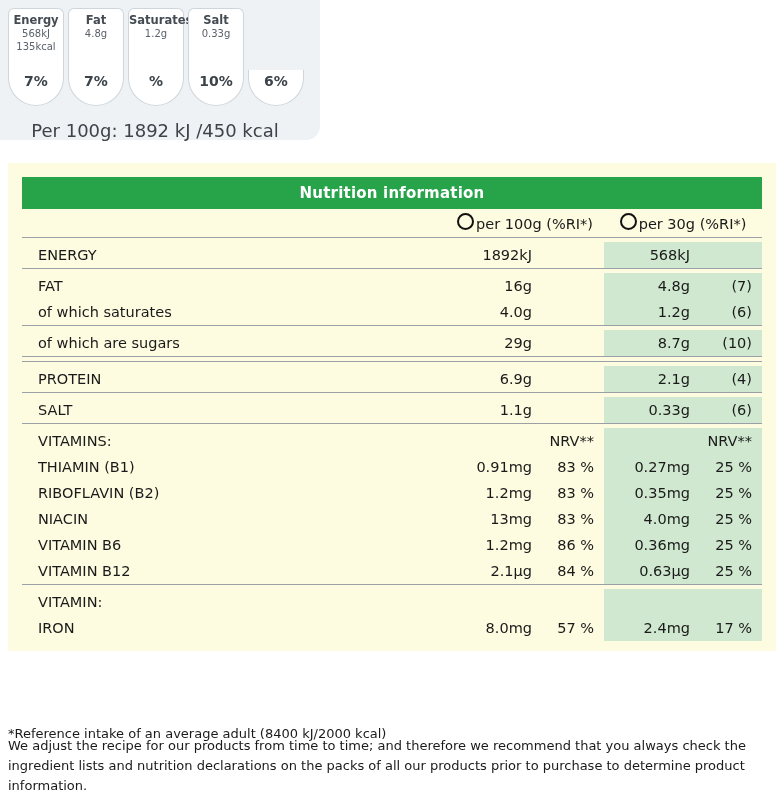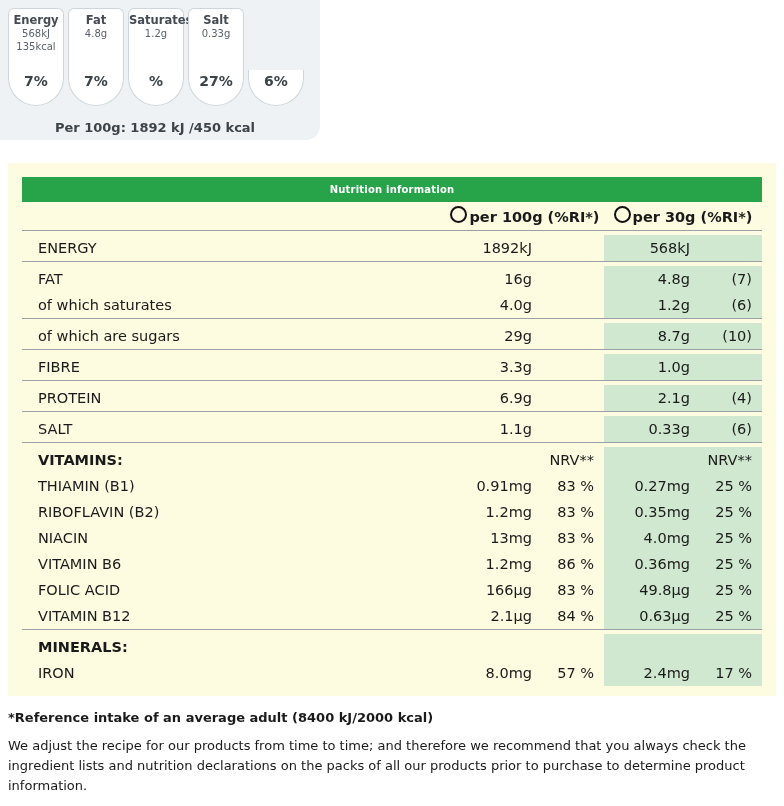--- a/index.html
+++ b/index.html
@@ -72,42 +72,42 @@
     font-weight: bold;
     color: #3c4349;
     display: flex;
     align-items: flex-start;
     justify-content: center;
     padding-top: 3px;
     box-sizing: border-box;
   }
   .tl-footer {
     text-align: center;
-    font-size: 13px;
-    font-weight: bold;
+    font-size: 18px;
+    font-weight: normal;
     color: #3c4349;
     padding-top: 14px;
     width: 310px;
   }
 
   
   .card {
     position: absolute;
     left: 8px;
     top: 163px;
     width: 768px;
     background: #fdfbe0;
     box-sizing: border-box;
     padding: 14px 14px 10px 14px;
   }
   .card-title {
     background: #27a34a;
     color: #ffffff;
     font-weight: bold;
-    font-size: 10px;
+    font-size: 15px;
     text-align: center;
     padding: 7px 0;
     letter-spacing: .2px;
   }
 
   table.nut {
     width: 100%;
     border-collapse: collapse;
     font-size: 14.5px;
     margin-top: 2px;
@@ -120,49 +120,48 @@
   .col-label { text-align: left; padding-left: 16px !important; }
   .col-v1 { text-align: right; width: 82px; }
   .col-p1 { text-align: right; width: 54px; padding-right: 10px !important;}
   .col-v2 { text-align: right; width: 82px; background: #cfe8cf; }
   .col-p2 { text-align: right; width: 54px; padding-right: 10px !important; background: #cfe8cf; }
 
   .hdr td { padding-bottom: 2px; }
   .hdr-text {
     font-size: 14.5px;
     text-align: center;
-    font-weight: bold;
   }
   .circle-mark {
     display: inline-block;
     width: 13px;
     height: 13px;
     border: 2px solid #111;
     border-radius: 50%;
     margin-right: 2px;
     vertical-align: -1px;
   }
   .rule td {
     border-top: 1px solid #9aa0a6;
     padding: 0;
     height: 0;
     line-height: 0;
   }
-  .bold { font-weight: bold; }
+  .bold { font-weight: normal; }
   .nrv { text-align: right; padding-right: 10px !important; }
 
   
   .foot {
     position: absolute;
     left: 8px;
     width: 760px;
     font-size: 13px;
     color: #1a1a1a;
   }
-  .foot1 { top: 710px; font-weight: bold; }
+  .foot1 { top: 726px; }
   .foot2 { top: 736px; line-height: 20px; }
 </style>
 </head>
 <body>
 
 <div class="tl-panel">
   <div class="tl-row">
     <div class="tl-cell">
       <div class="tl-name">Energy</div>
       <div class="tl-amt">568kJ</div>
@@ -178,21 +177,21 @@
     </div>
     <div class="tl-cell">
       <div class="tl-name">Salt</div>
       <div class="tl-amt">0.33g</div>
     </div>
   </div>
   <div class="tl-pct-row">
     <div class="tl-pct">7%</div>
     <div class="tl-pct">7%</div>
     <div class="tl-pct">%</div>
-    <div class="tl-pct">27%</div>
+    <div class="tl-pct">10%</div>
     <div class="tl-pct">6%</div>
   </div>
   <div class="tl-footer">Per 100g: 1892 kJ /450 kcal</div>
 </div>
 
 <div class="card">
   <div class="card-title">Nutrition information</div>
 
   <table class="nut">
     <tbody>
@@ -246,27 +245,20 @@
       <td class="col-v1">29g</td>
       <td class="col-p1"></td>
       <td class="col-v2">8.7g</td>
       <td class="col-p2">(10)</td>
     </tr>
 
     <tr class="rule">
           <td colspan="5"></td>
         </tr>
 
-    <tr>
-      <td class="col-label">FIBRE</td>
-      <td class="col-v1">3.3g</td>
-      <td class="col-p1"></td>
-      <td class="col-v2">1.0g</td>
-      <td class="col-p2"></td>
-    </tr>
 
     <tr class="rule">
           <td colspan="5"></td>
         </tr>
 
     <tr>
       <td class="col-label">PROTEIN</td>
       <td class="col-v1">6.9g</td>
       <td class="col-p1"></td>
       <td class="col-v2">2.1g</td>
@@ -319,40 +311,33 @@
       <td class="col-p2">25 %</td>
     </tr>
     <tr>
       <td class="col-label">VITAMIN B6</td>
       <td class="col-v1">1.2mg</td>
       <td class="col-p1">86 %</td>
       <td class="col-v2">0.36mg</td>
       <td class="col-p2">25 %</td>
     </tr>
     <tr>
-      <td class="col-label">FOLIC ACID</td>
-      <td class="col-v1">166µg</td>
-      <td class="col-p1">83 %</td>
-      <td class="col-v2">49.8µg</td>
-      <td class="col-p2">25 %</td>
-    </tr>
-    <tr>
       <td class="col-label">VITAMIN B12</td>
       <td class="col-v1">2.1µg</td>
       <td class="col-p1">84 %</td>
       <td class="col-v2">0.63µg</td>
       <td class="col-p2">25 %</td>
     </tr>
 
     <tr class="rule">
           <td colspan="5"></td>
         </tr>
 
     <tr>
-      <td class="col-label bold">MINERALS:</td>
+      <td class="col-label bold">VITAMIN:</td>
       <td class="col-v1"></td>
       <td class="col-p1"></td>
       <td class="col-v2"></td>
       <td class="col-p2"></td>
     </tr>
     <tr>
       <td class="col-label">IRON</td>
       <td class="col-v1">8.0mg</td>
       <td class="col-p1">57 %</td>
       <td class="col-v2">2.4mg</td>

